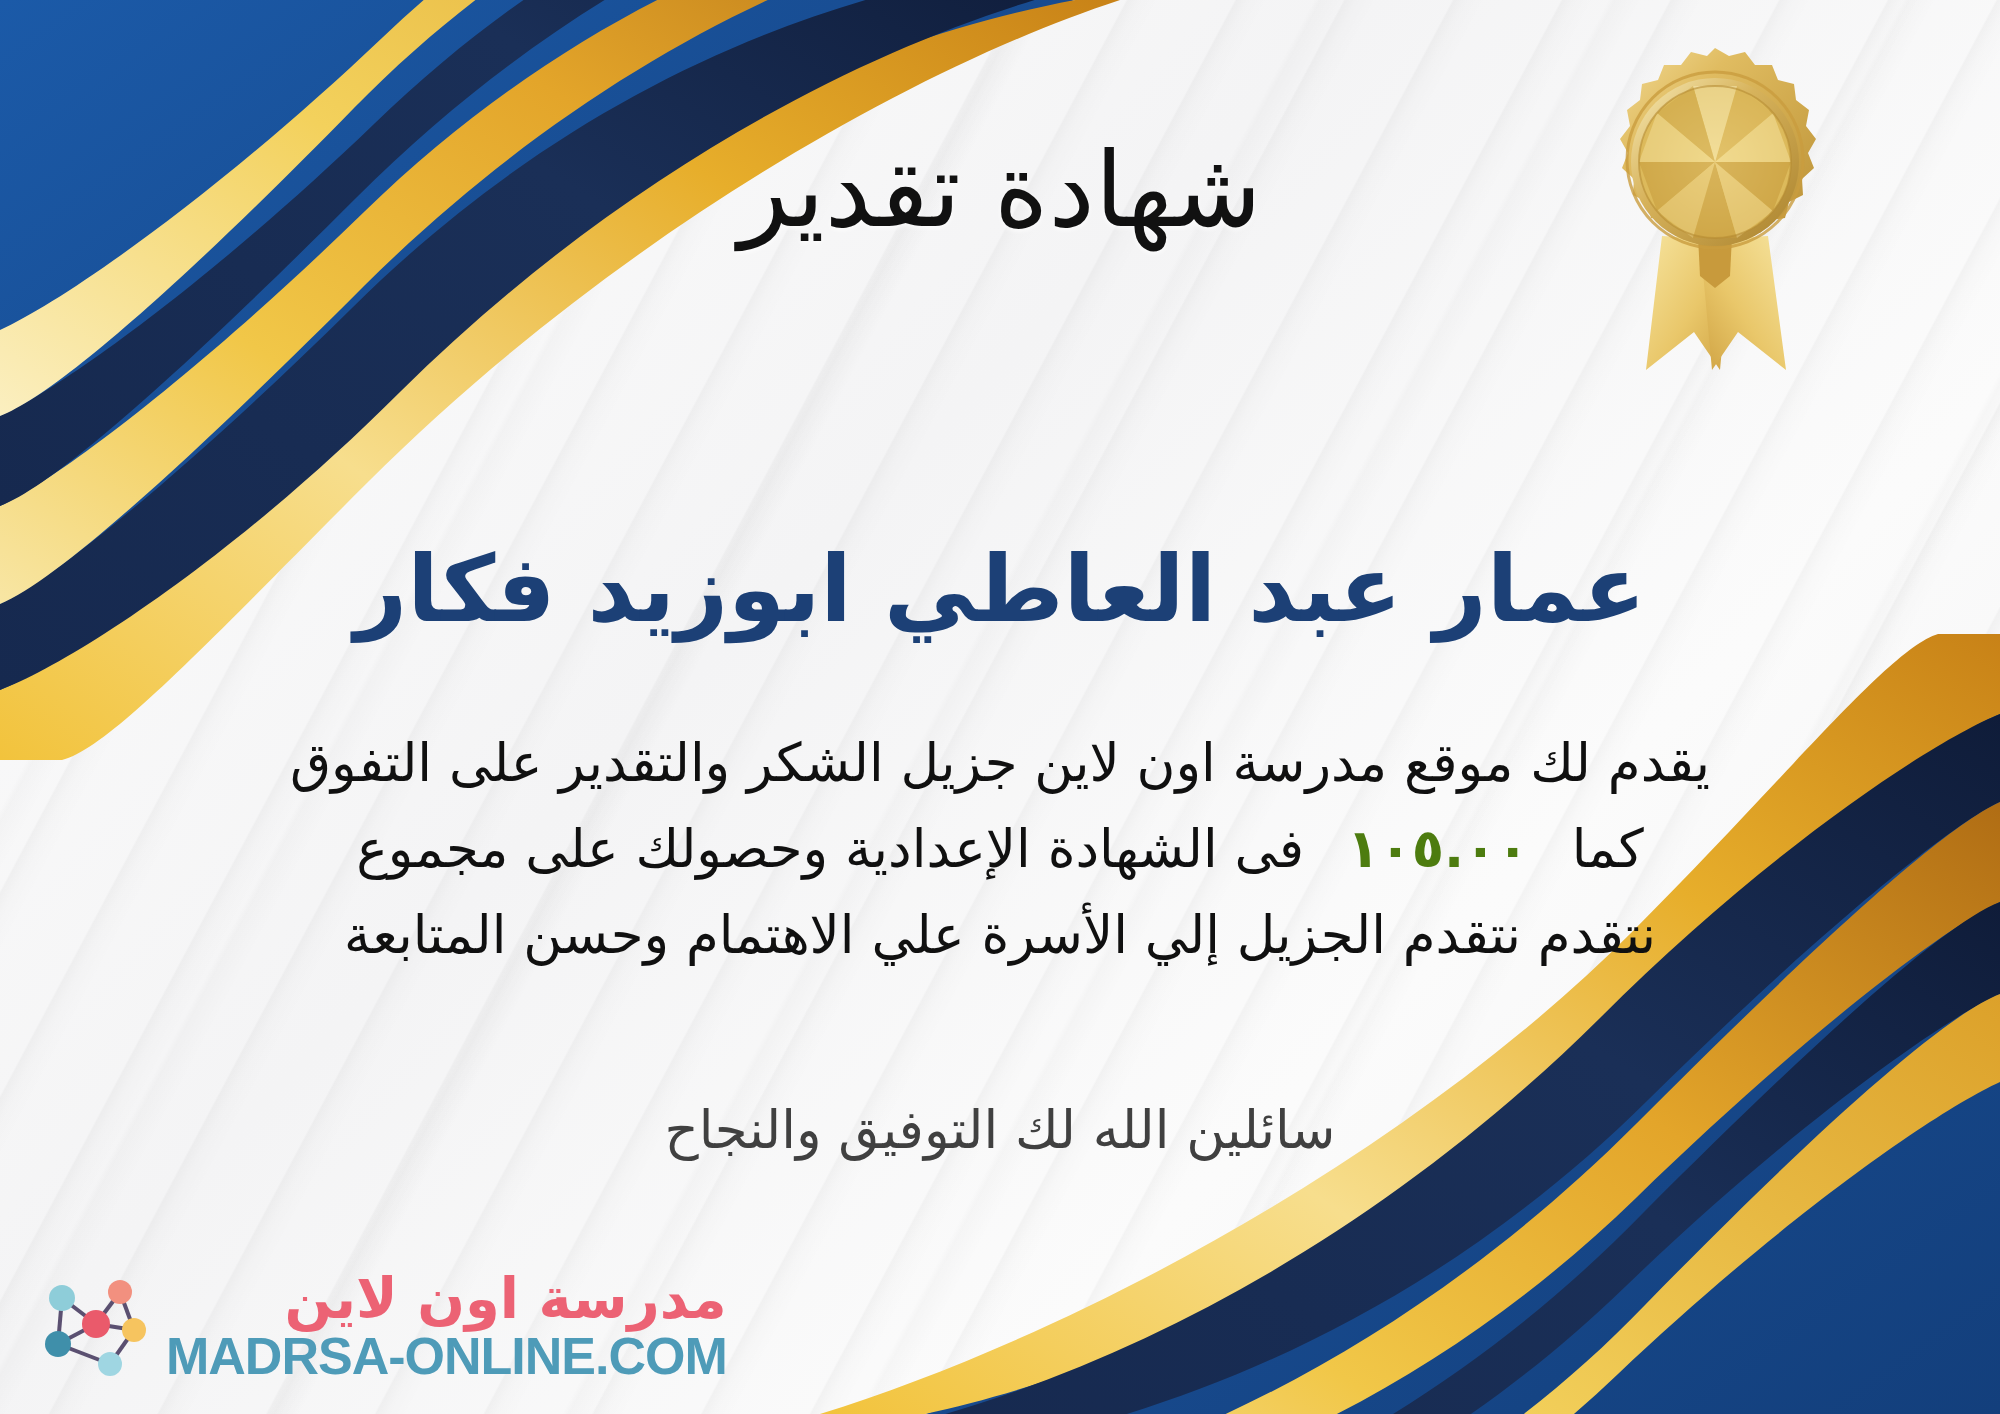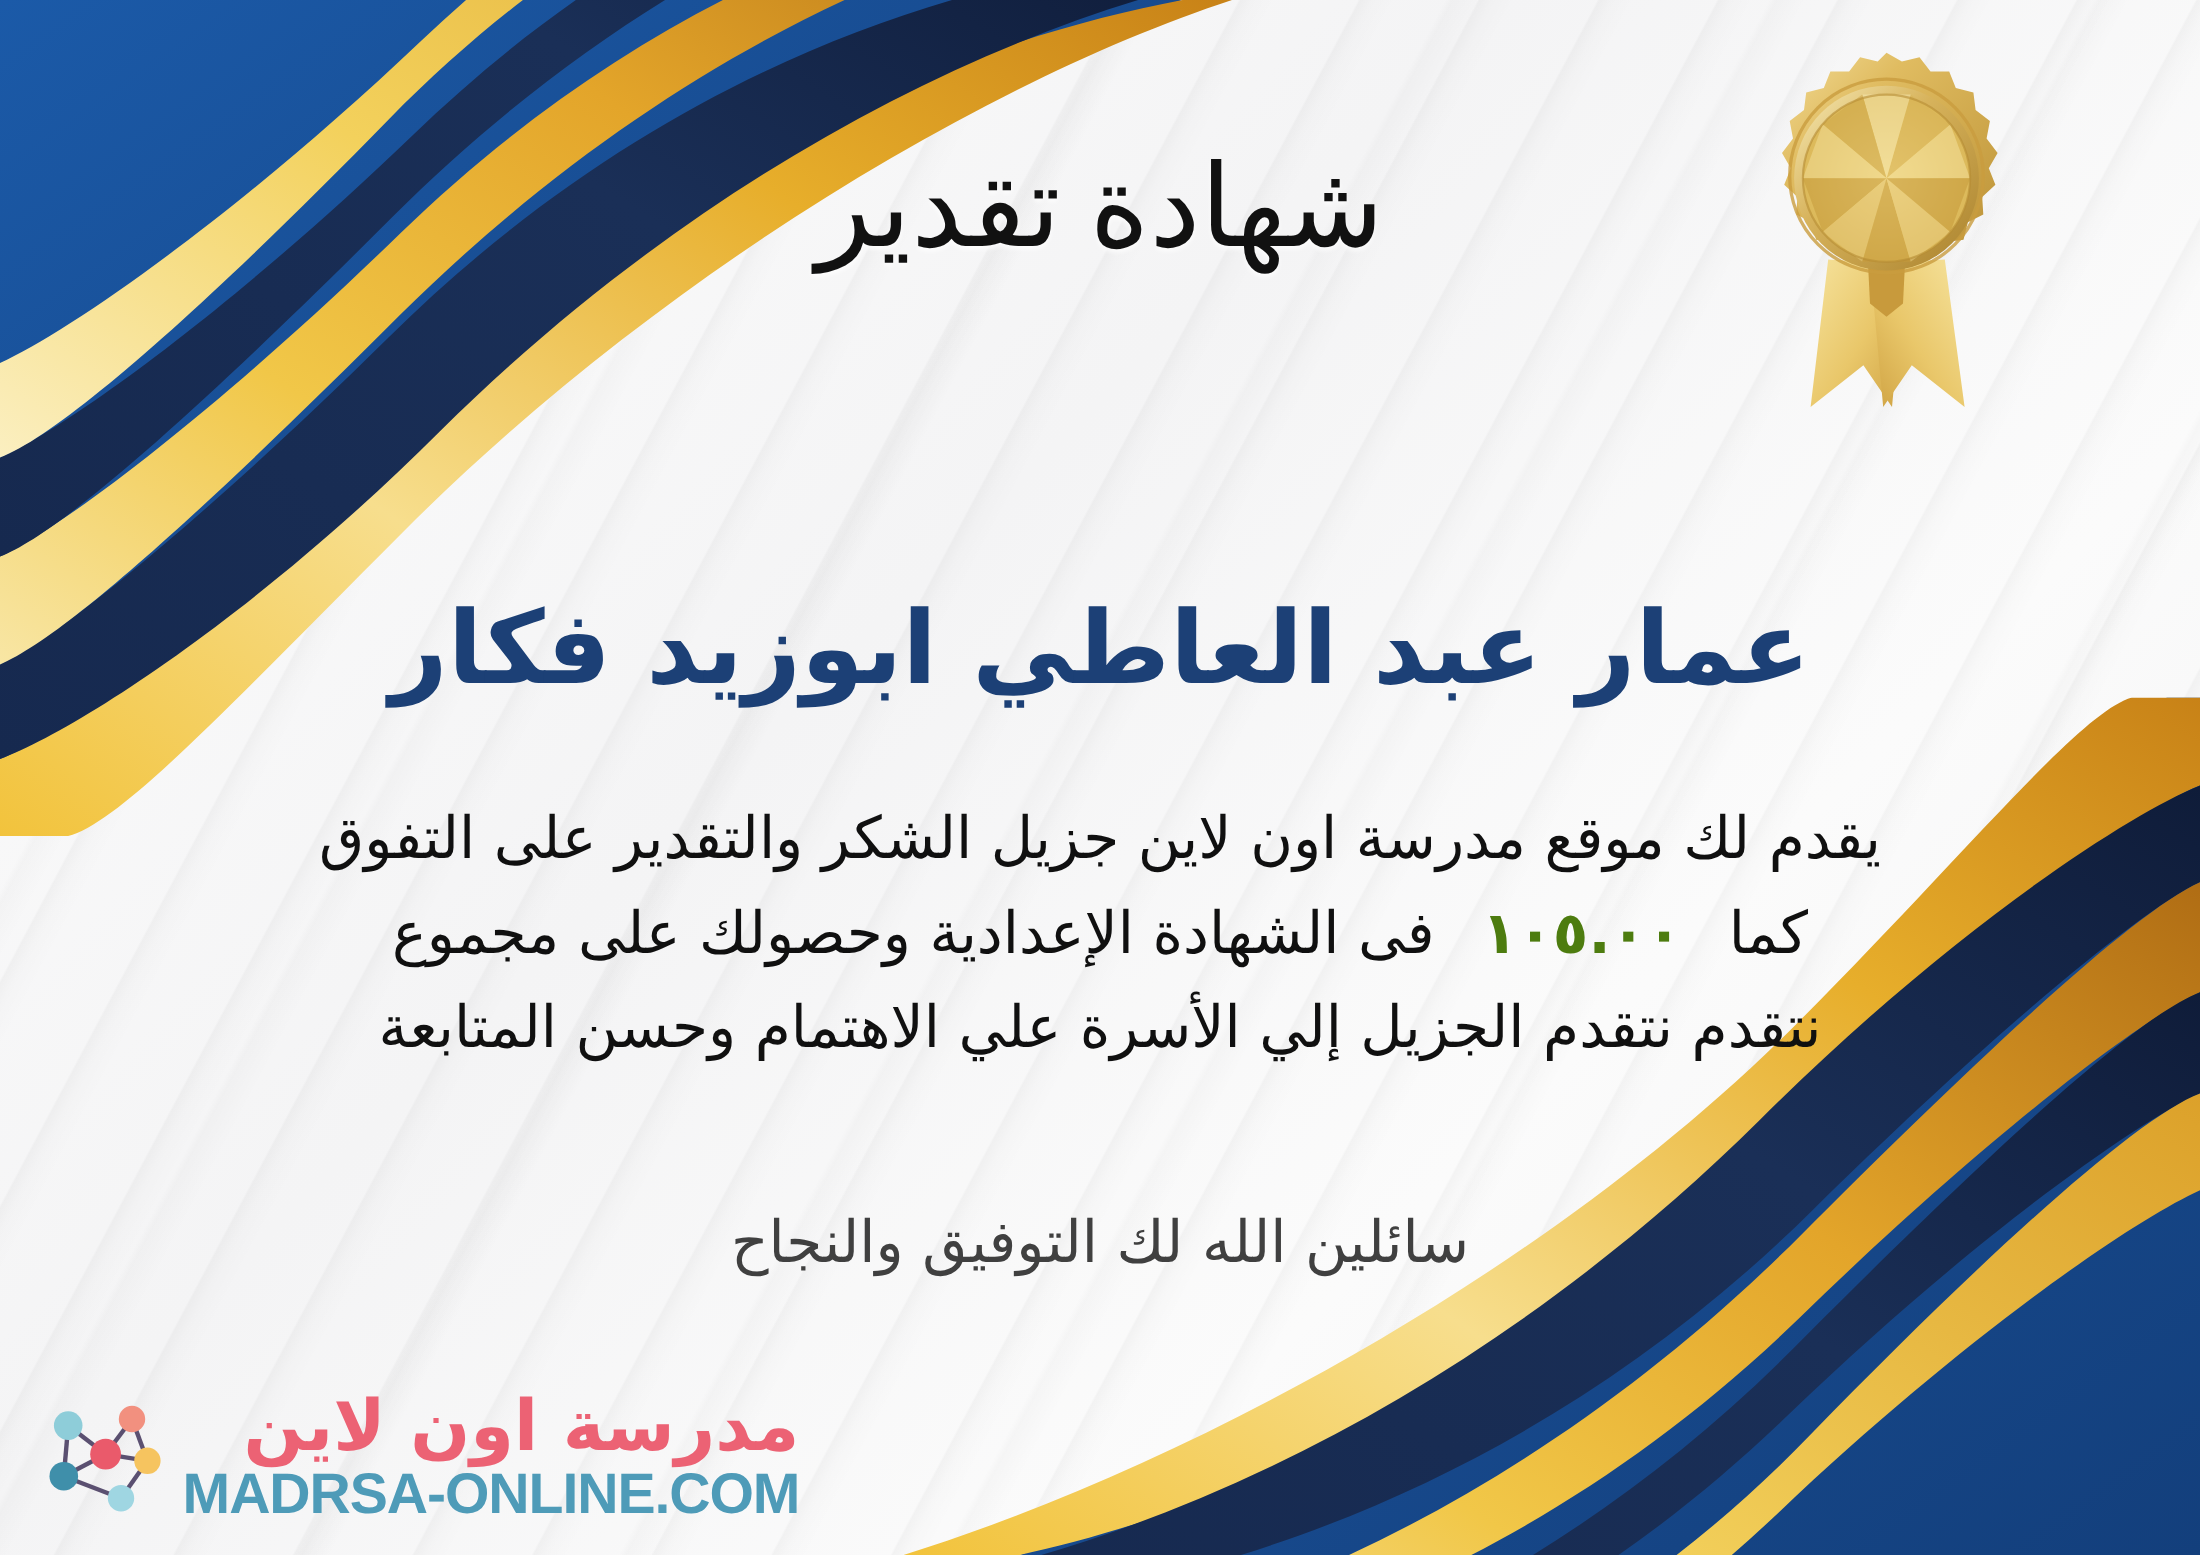--- a/index.html
+++ b/index.html
@@ -73,21 +73,20 @@
     position:absolute;
     top:132px;
     left:0;
     right:0;
     font-size:104px;
     line-height:1.12;
     font-weight:400;
     color:#111111;
     letter-spacing:1px;
     text-shadow:0 2px 5px rgba(255,255,255,0.85);
-    font-family:Liberation Serif, serif;
   }
 
   .recipient-name{
     position:absolute;
     top:500px;
     left:0;
     right:0;
     font-size:92px;
     line-height:1.18;
     font-weight:bold;
@@ -133,21 +132,21 @@
     display:flex;
     flex-direction:row-reverse;
     align-items:center;
     gap:14px;
     z-index:7;
   }
   .brand-mark{ width:118px; height:118px; flex:0 0 auto; }
   .brand-mark svg{ display:block; width:100%; height:100%; }
   .brand-text{ display:flex; flex-direction:column; align-items:flex-start; }
   .brand-ar{
-    font-size:64px;
+    font-size:56px;
     font-weight:bold;
     color:#ec6274;
     line-height:1.05;
     direction:rtl;
   }
   .brand-en{
     font-size:52px;
     font-weight:bold;
     color:#4e9bb8;
     line-height:1.05;

